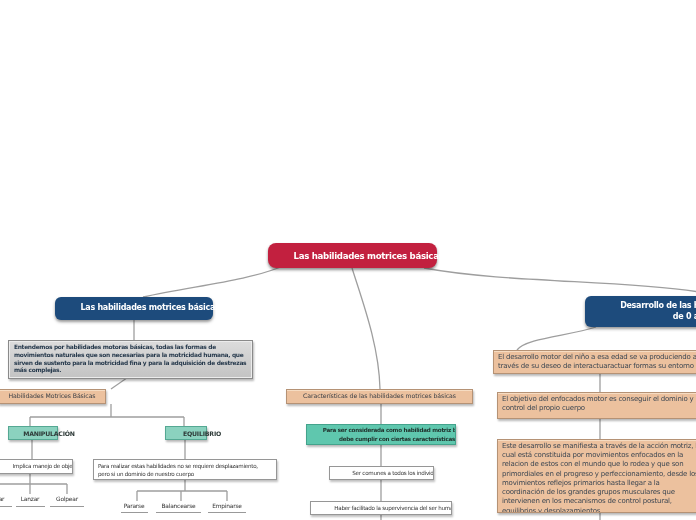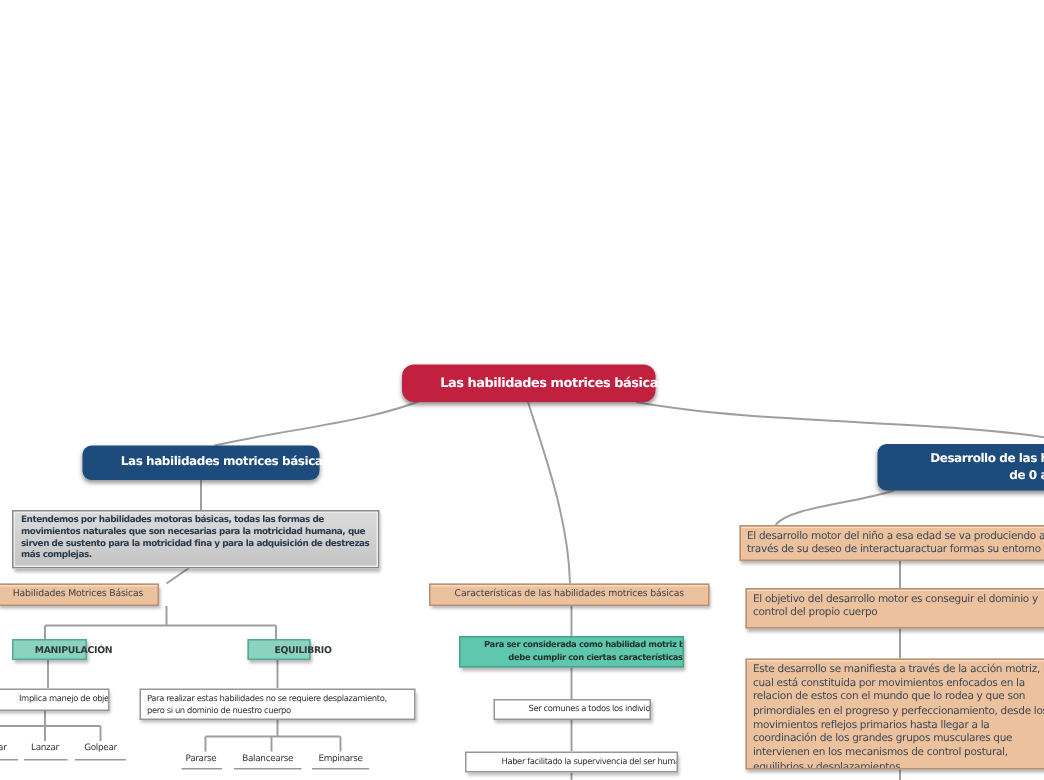--- a/index.html
+++ b/index.html
@@ -159,20 +159,20 @@
 
   <div class="box box-white center" style="left:310px;top:501px;width:142px;height:14px;">
     <span>Haber facilitado la supervivencia del ser humano</span>
   </div>
 
   <div class="box box-tan" style="left:493px;top:350px;width:225px;height:24px;">
     <span>El desarrollo motor del niño a esa edad se va produciendo a través de su deseo de interactuaractuar formas su entorno</span>
   </div>
 
   <div class="box box-tan" style="left:497px;top:392px;width:213px;height:27px;">
-    <span>El objetivo del desarrollo motor es conseguir el dominio y control del propio cuerpo</span>
+    <span>El objetivo del enfocados motor es conseguir el dominio y control del propio cuerpo</span>
   </div>
 
   <div class="box box-tan" style="left:497px;top:439px;width:210px;height:74px;">
     <span>Este desarrollo se manifiesta a través de la acción motriz, la cual está constituida por movimientos enfocados en la relacion de estos con el mundo que lo rodea y que son primordiales en el progreso y perfeccionamiento, desde los movimientos reflejos primarios hasta llegar a la coordinación de los grandes grupos musculares que intervienen en los mecanismos de control postural, equilibrios y desplazamientos</span>
   </div>
 
 </div>
 
 </body></html>

